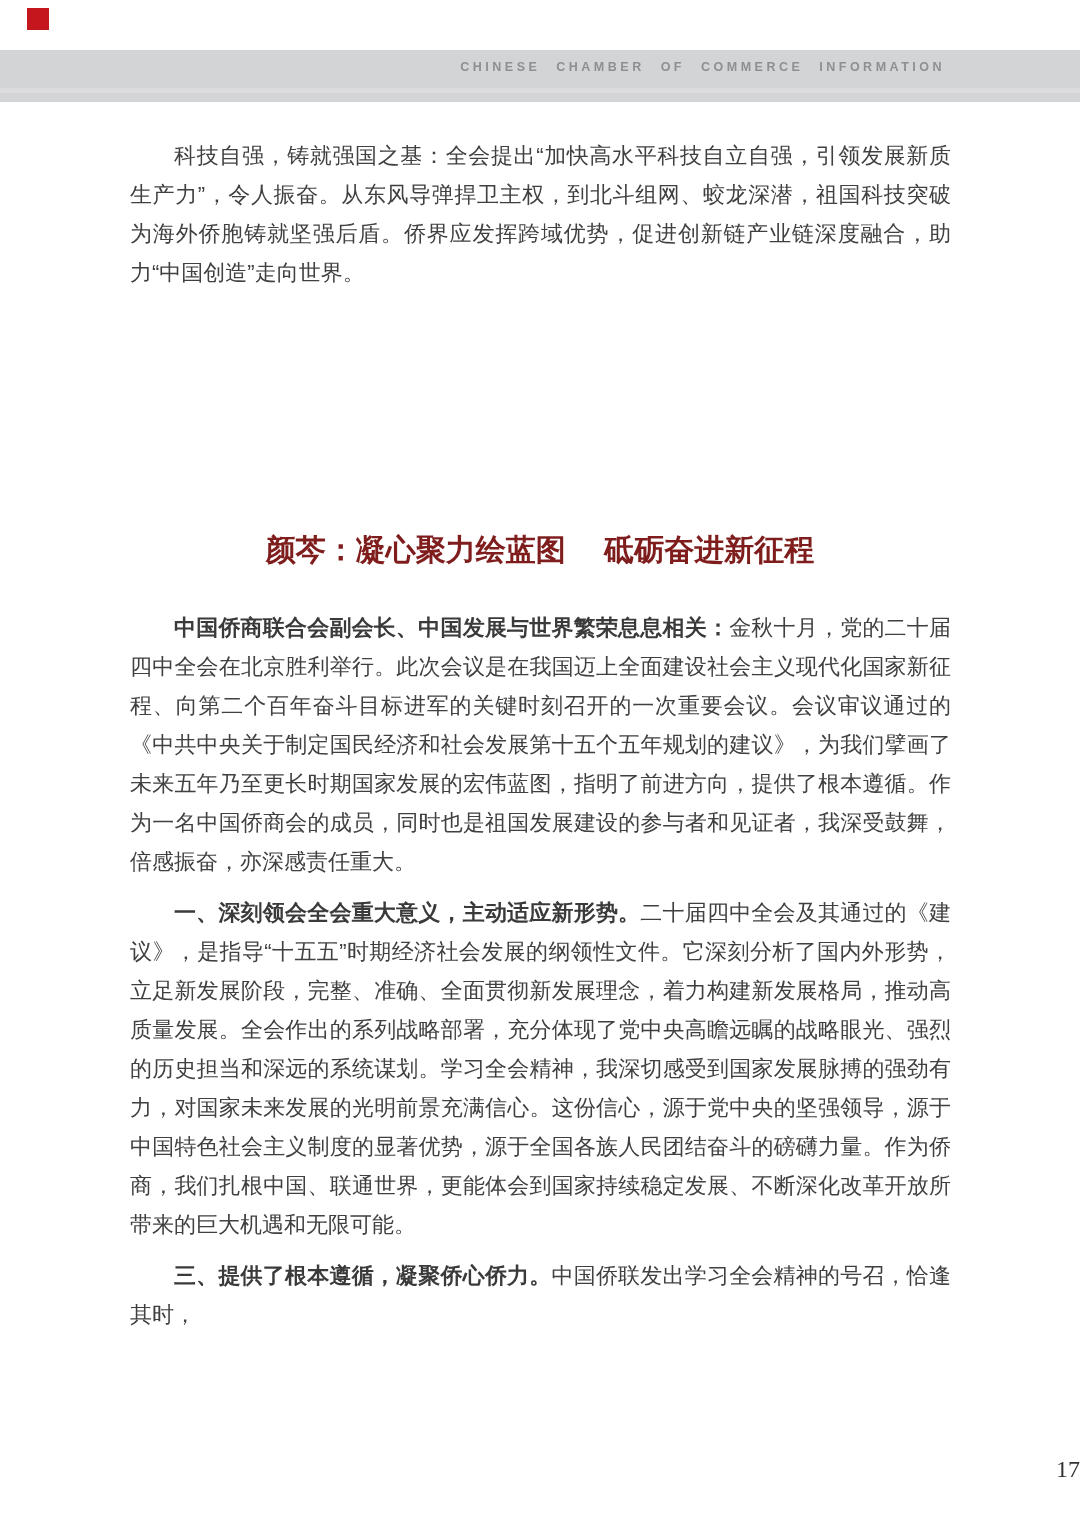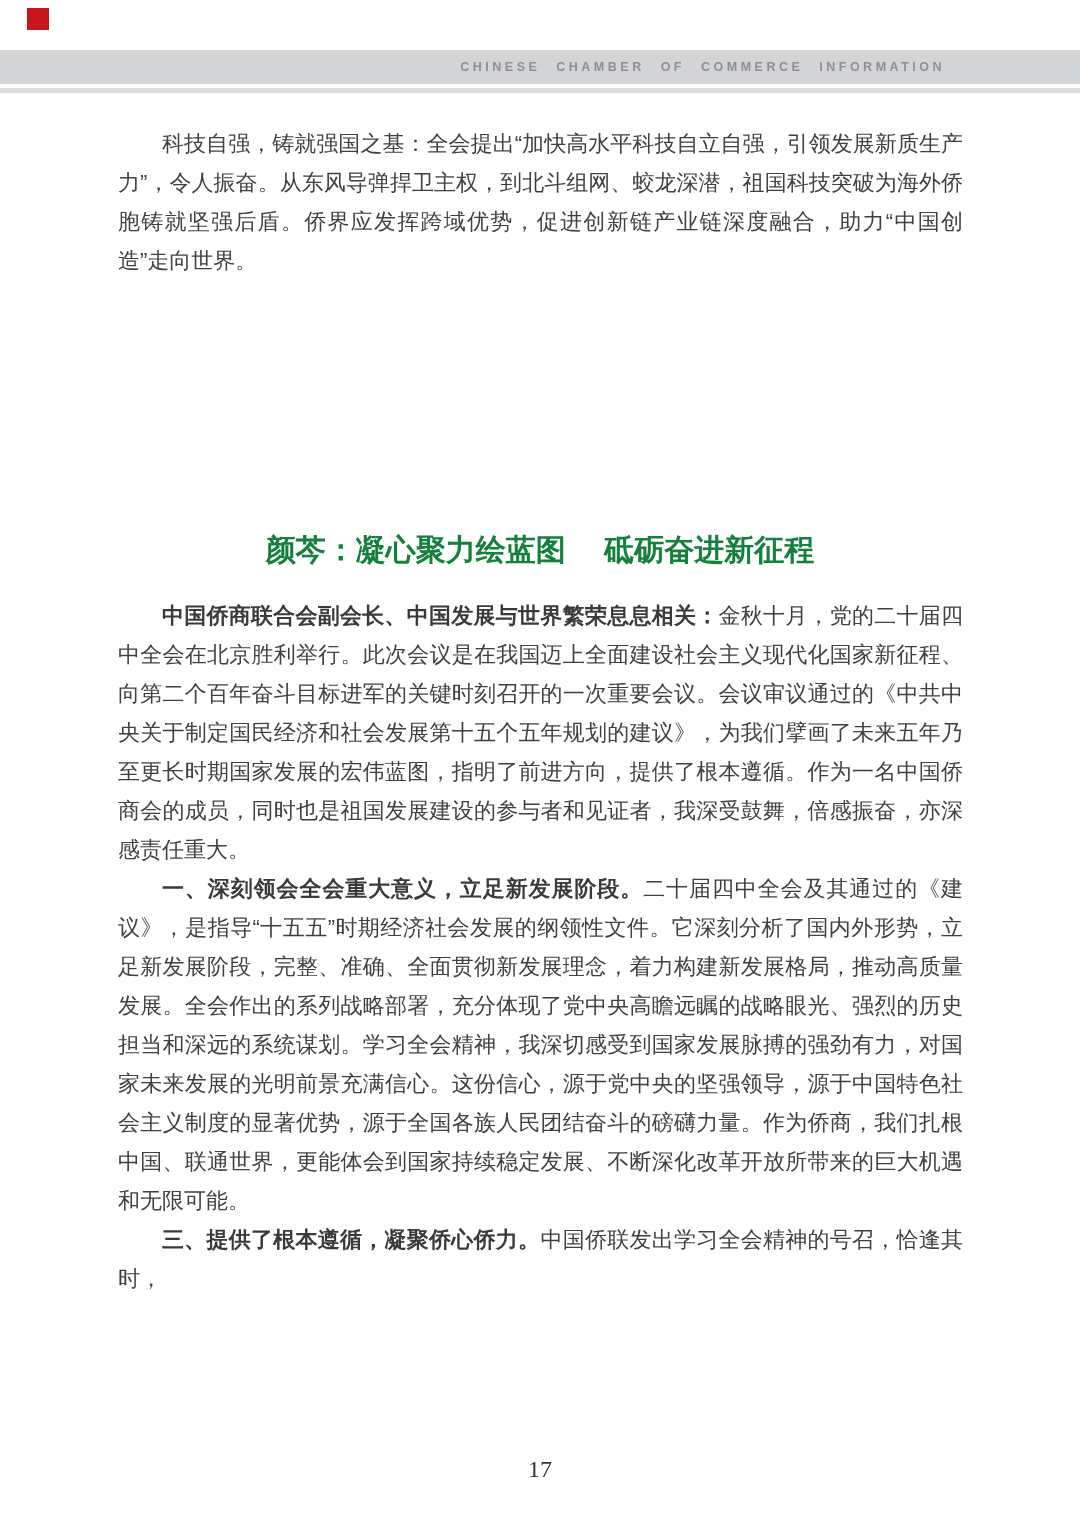--- a/index.html
+++ b/index.html
@@ -8,51 +8,51 @@
     background:#ffffff;
     position:relative;
     font-family:"Liberation Sans","DejaVu Sans",sans-serif;
     overflow:hidden;
   }
   .accent-square{
     position:absolute;left:27px;top:8px;width:22px;height:22px;
     background:#c4161c;
   }
   .banner{
-    position:absolute;left:0;top:50px;width:1080px;height:34px;
+    position:absolute;left:0;top:50px;width:1080px;height:52px;
     background:#d3d4d6;
   }
   .banner span{
     position:absolute;right:135px;top:0;line-height:34px;
     font-size:12.5px;font-weight:700;letter-spacing:3.5px;word-spacing:9px;
     color:#8e8f91;
   }
   .banner-underline{
     position:absolute;left:0;top:88px;width:1080px;height:5px;
     background:#dcdcde;
   }
   .bodytext{
     position:absolute;left:118px;width:845px;
     font-size:22px;line-height:39px;color:#404040;
     text-align:justify;
   }
-  .bodytext p{margin:0;text-indent:2em;}
+  .bodytext p{margin:12px;text-indent:2em;}
   .sec1{top:124px;}
   .sec2{top:596px;}
   b{font-weight:700;color:#3a3a3a;}
   .source-gap{display:inline-block;width:46px;}
   .article-title{
     position:absolute;left:0;top:528px;width:1080px;height:44px;
     margin:0;text-align:center;
-    font-size:30px;line-height:44px;font-weight:700;color:#15803d;
+    font-size:30px;line-height:44px;font-weight:700;color:#7f1d1d;
     font-family:"Liberation Sans","DejaVu Sans",sans-serif;
   }
   .pagenum{
     position:absolute;left:0;top:1452px;width:1080px;
-    text-align:center;font-family:"Liberation Serif","DejaVu Serif",serif;
+    text-align:right;font-family:"Liberation Serif","DejaVu Serif",serif;
     font-size:24px;line-height:34px;color:#333333;
   }
 </style>
 </head>
 <body>
 
 <div class="accent-square"></div>
 
 <div class="banner">
   <span>CHINESE CHAMBER OF COMMERCE INFORMATION</span>
@@ -60,17 +60,17 @@
 <div class="banner-underline"></div>
 
 <section class="bodytext sec1">
   <p><span>科技自强，铸就强国之基：全会提出“加快高水平科技自立自强，引领发展新质生产力”，令人振奋。从东风导弹捍卫主权，到北斗组网、蛟龙深潜，祖国科技突破为海外侨胞铸就坚强后盾。侨界应发挥跨域优势，促进创新链产业链深度融合，助力“中国创造”走向世界。</span></p>
 </section>
 
 <h1 class="article-title">颜芩：凝心聚力绘蓝图　 砥砺奋进新征程</h1>
 
 <section class="bodytext sec2">
   <p><b>中国侨商联合会副会长、中国发展与世界繁荣息息相关：</b><span>金秋十月，党的二十届四中全会在北京胜利举行。此次会议是在我国迈上全面建设社会主义现代化国家新征程、向第二个百年奋斗目标进军的关键时刻召开的一次重要会议。会议审议通过的《中共中央关于制定国民经济和社会发展第十五个五年规划的建议》，为我们擘画了未来五年乃至更长时期国家发展的宏伟蓝图，指明了前进方向，提供了根本遵循。作为一名中国侨商会的成员，同时也是祖国发展建设的参与者和见证者，我深受鼓舞，倍感振奋，亦深感责任重大。</span></p>
-  <p><b>一、深刻领会全会重大意义，立足新发展阶段。</b><span>二十届四中全会及其通过的《建议》，是指导“十五五”时期经济社会发展的纲领性文件。它深刻分析了国内外形势，立足新发展阶段，完整、准确、全面贯彻新发展理念，着力构建新发展格局，推动高质量发展。全会作出的系列战略部署，充分体现了党中央高瞻远瞩的战略眼光、强烈的历史担当和深远的系统谋划。学习全会精神，我深切感受到国家发展脉搏的强劲有力，对国家未来发展的光明前景充满信心。这份信心，源于党中央的坚强领导，源于中国特色社会主义制度的显著优势，源于全国各族人民团结奋斗的磅礴力量。作为侨商，我们扎根中国、联通世界，更能体会到国家持续稳定发展、不断深化改革开放所带来的巨大机遇和无限可能。</span></p>
+  <p><b>一、深刻领会全会重大意义，主动适应新形势。</b><span>二十届四中全会及其通过的《建议》，是指导“十五五”时期经济社会发展的纲领性文件。它深刻分析了国内外形势，立足新发展阶段，完整、准确、全面贯彻新发展理念，着力构建新发展格局，推动高质量发展。全会作出的系列战略部署，充分体现了党中央高瞻远瞩的战略眼光、强烈的历史担当和深远的系统谋划。学习全会精神，我深切感受到国家发展脉搏的强劲有力，对国家未来发展的光明前景充满信心。这份信心，源于党中央的坚强领导，源于中国特色社会主义制度的显著优势，源于全国各族人民团结奋斗的磅礴力量。作为侨商，我们扎根中国、联通世界，更能体会到国家持续稳定发展、不断深化改革开放所带来的巨大机遇和无限可能。</span></p>
   <p><b>三、提供了根本遵循，凝聚侨心侨力。</b><span>中国侨联发出学习全会精神的号召，恰逢其时，</span></p>
 </section>
 
 <div class="pagenum">17</div>
 
 </body></html>

